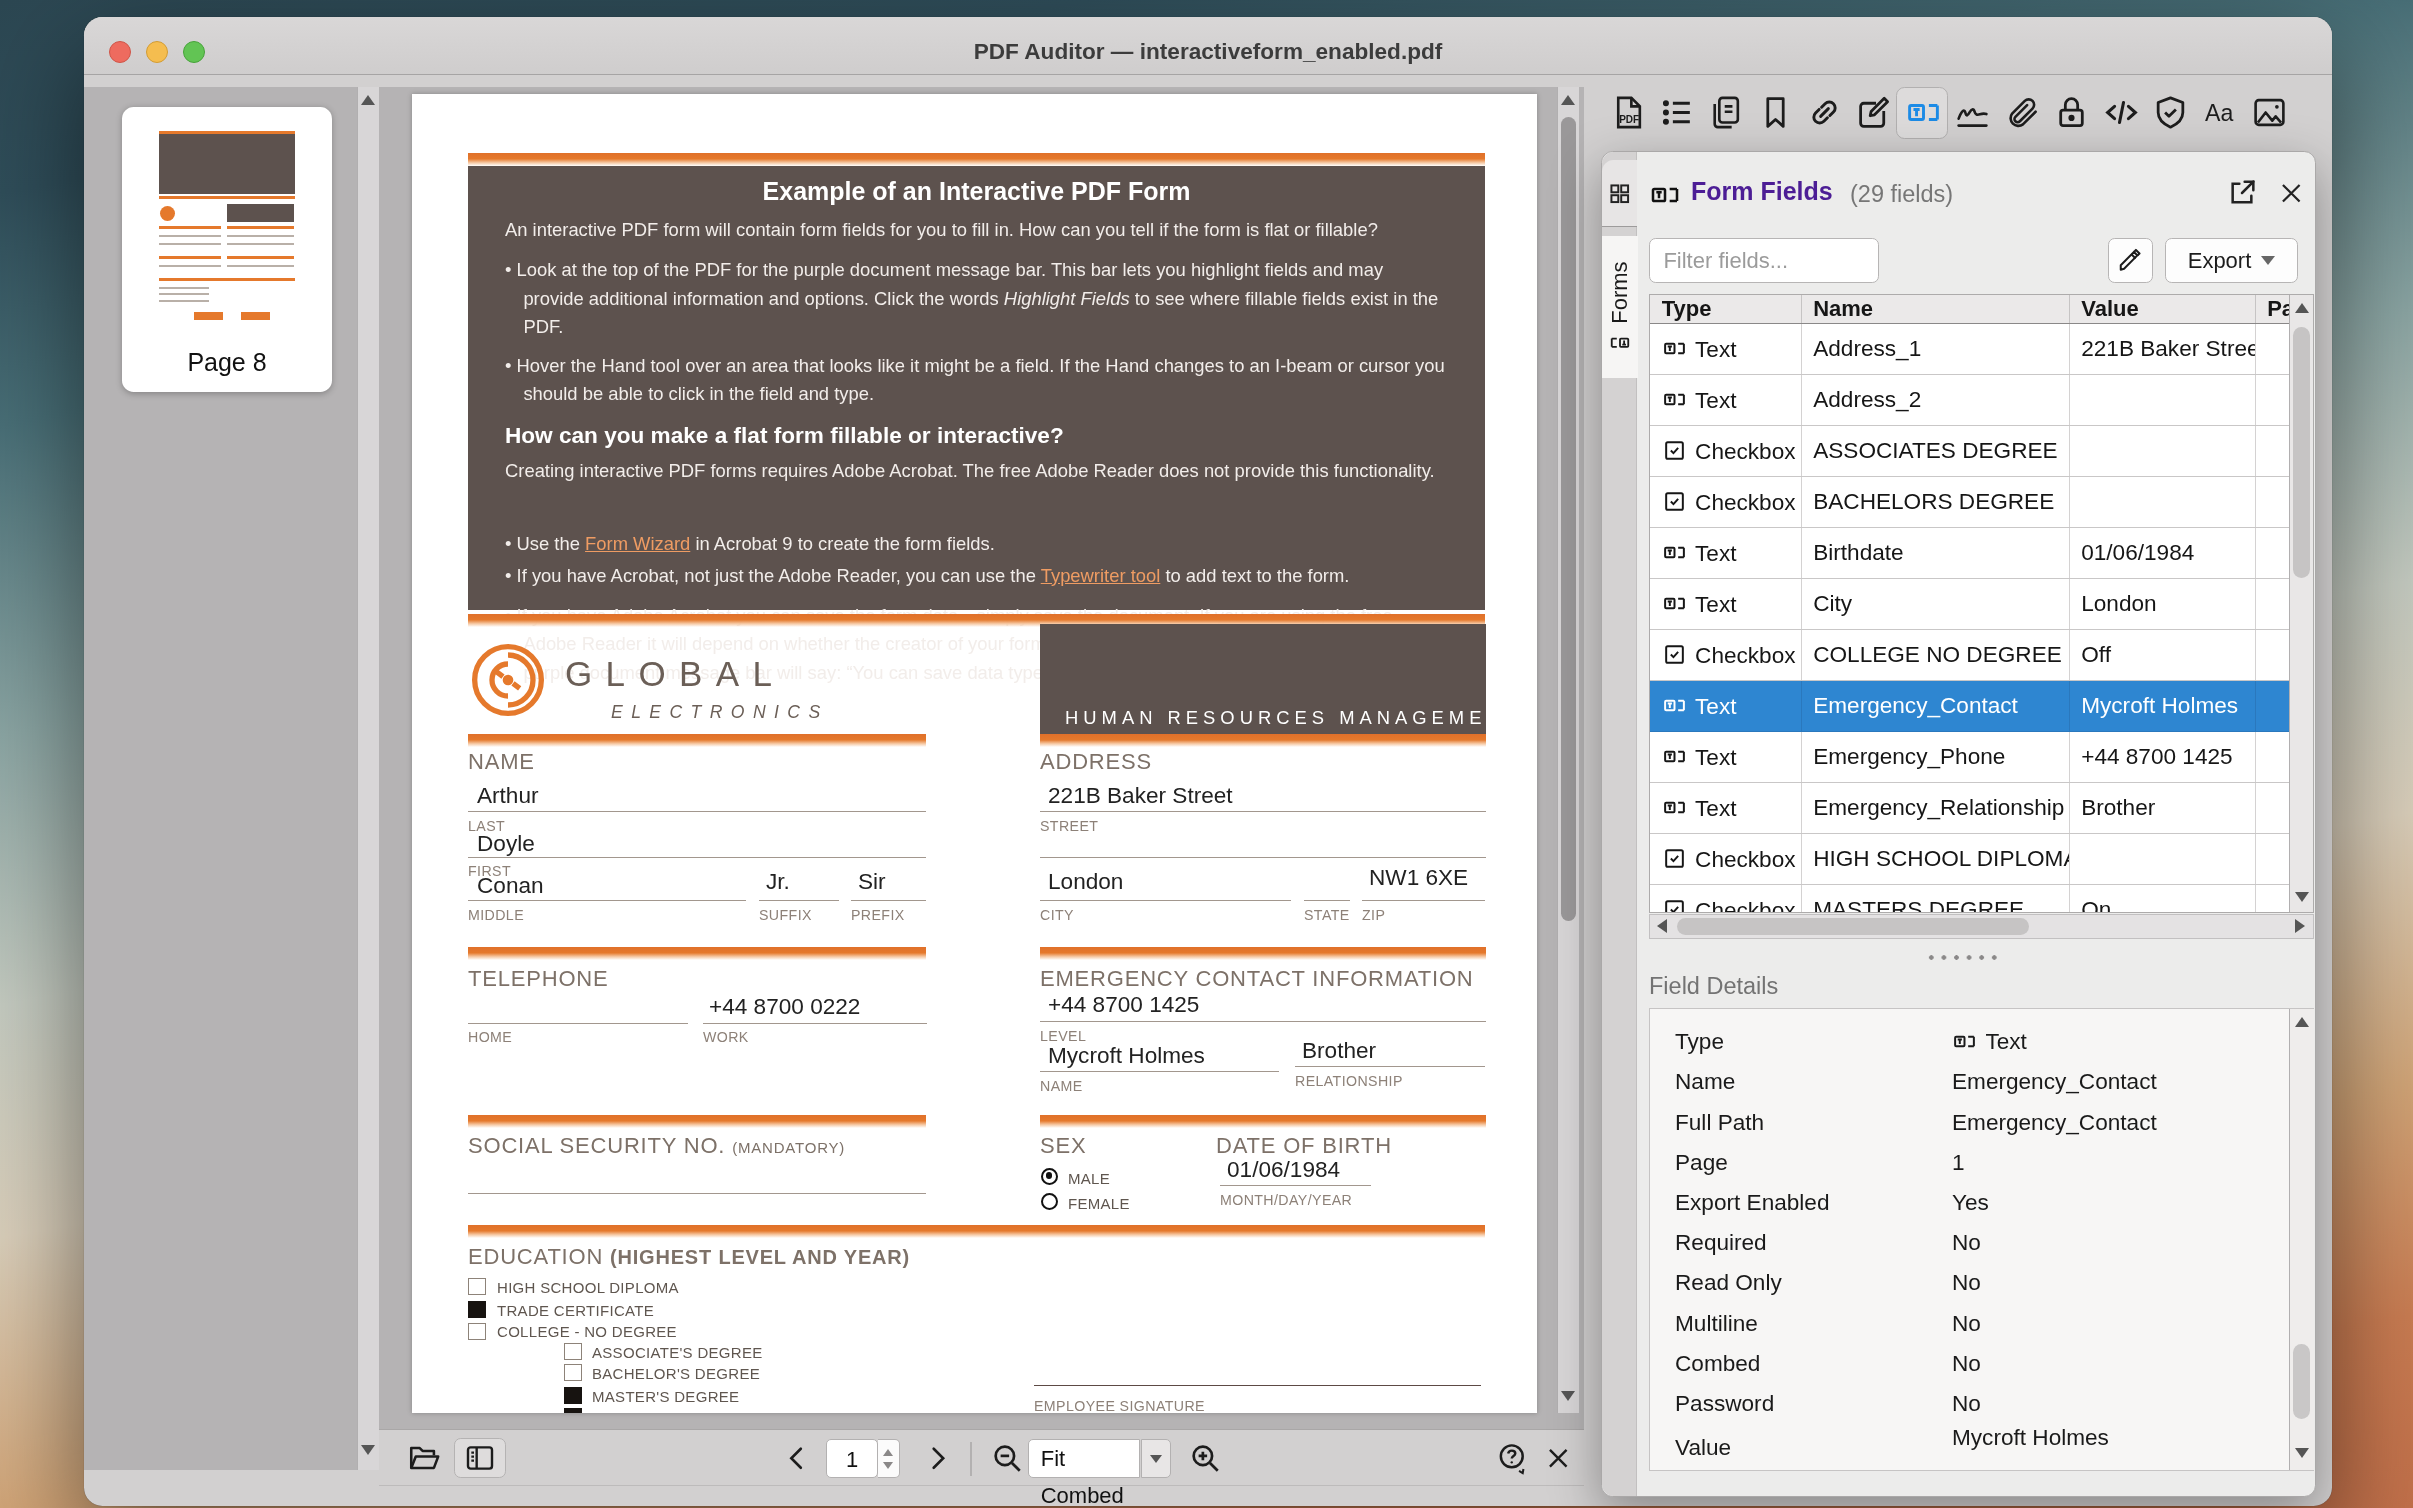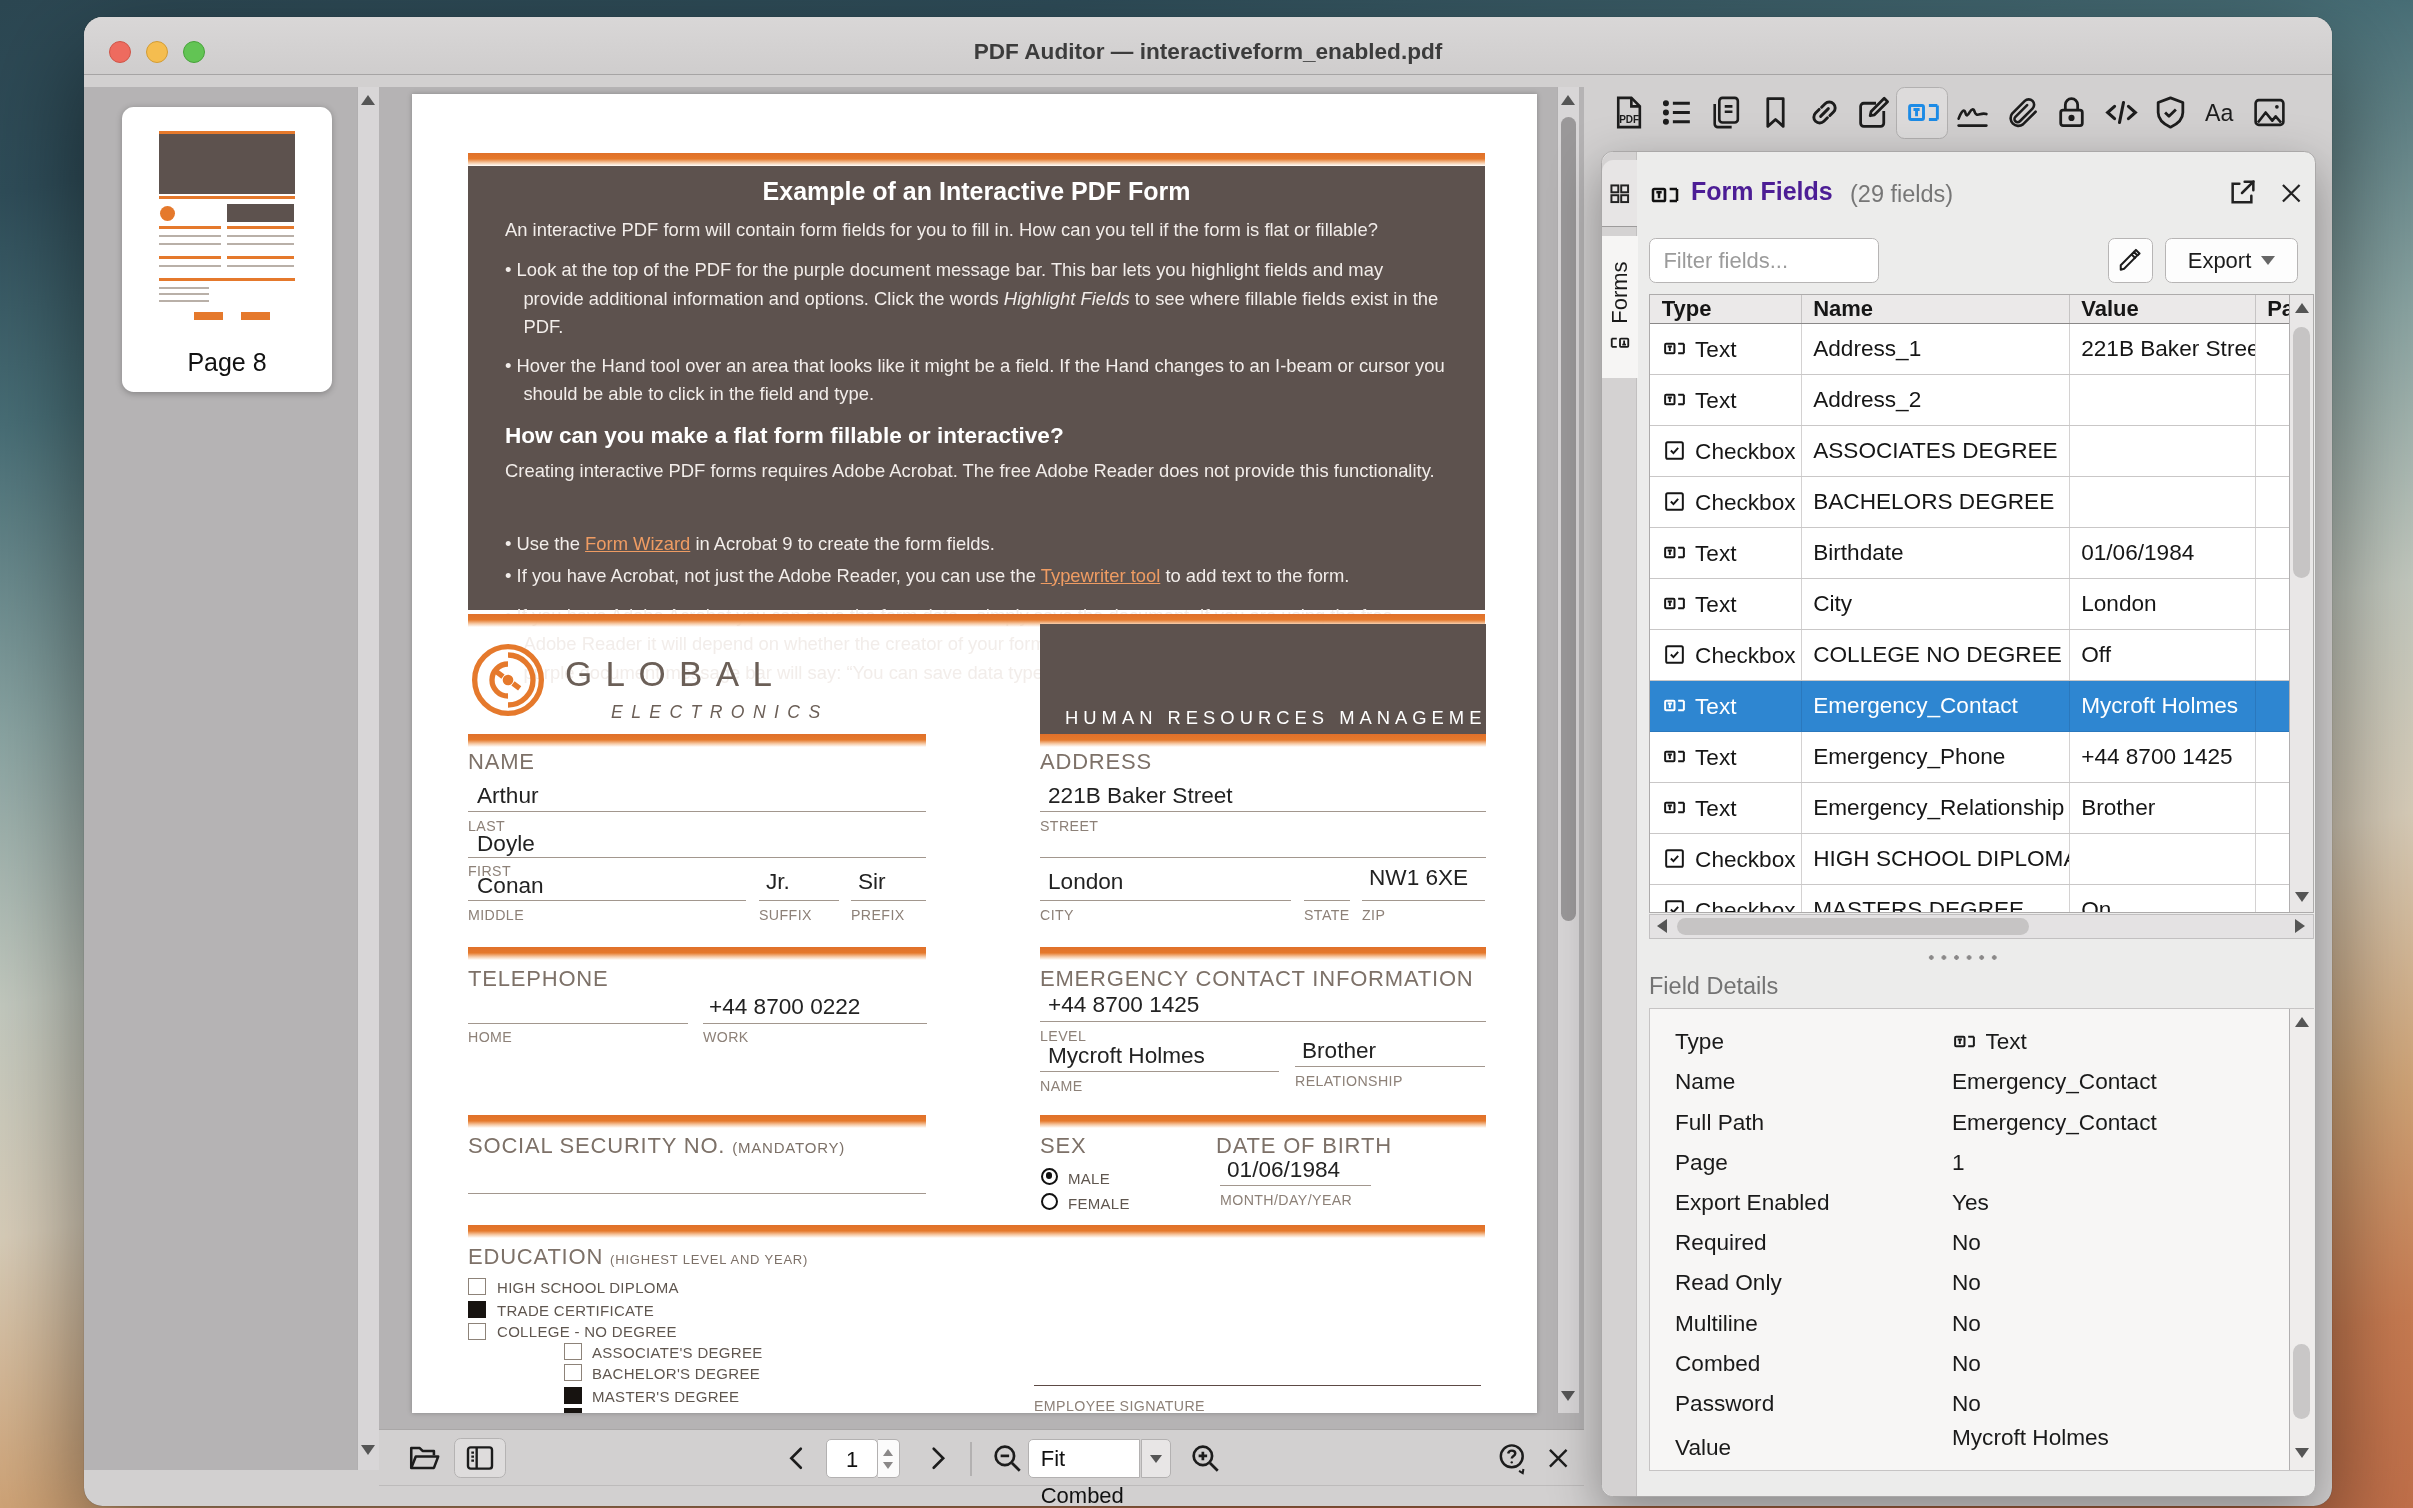--- a/index.html
+++ b/index.html
@@ -230,21 +230,21 @@
       <div class="sheading" style="left:804px;top:1039px;">DATE OF BIRTH</div>
       <div class="radio sel" style="left:629px;top:1074px;"></div>
       <div class="cblabel" style="left:656px;top:1076px;">MALE</div>
       <div class="radio" style="left:629px;top:1099px;"></div>
       <div class="cblabel" style="left:656px;top:1101px;">FEMALE</div>
       <div class="fvalue" style="left:815px;top:1063px;">01/06/1984</div>
       <div class="fline" style="left:808px;top:1091px;width:151px;"></div>
       <div class="flabel" style="left:808px;top:1098px;">MONTH/DAY/YEAR</div>
 
       <div class="obar" style="left:56px;top:1131px;width:1017px;"></div>
-      <div class="sheading" style="left:56px;top:1150px;"><span>EDUCATION</span> <span style="font-size:13px;">(HIGHEST LEVEL AND YEAR)</span></div>
+      <div class="sheading" style="left:56px;top:1150px;"><span>EDUCATION</span> <span style="font-size:20px;font-weight:bold;">(HIGHEST LEVEL AND YEAR)</span></div>
       <div class="cb" style="left:56px;top:1184px;"></div>
       <div class="cblabel" style="left:85px;top:1185px;">HIGH SCHOOL DIPLOMA</div>
       <div class="cb checked" style="left:56px;top:1207px;"></div>
       <div class="cblabel" style="left:85px;top:1208px;">TRADE CERTIFICATE</div>
       <div class="cb" style="left:56px;top:1229px;"></div>
       <div class="cblabel" style="left:85px;top:1229px;">COLLEGE - NO DEGREE</div>
       <div class="cb" style="left:152px;top:1249px;"></div>
       <div class="cblabel" style="left:180px;top:1250px;">ASSOCIATE'S DEGREE</div>
       <div class="cb" style="left:152px;top:1270px;"></div>
       <div class="cblabel" style="left:180px;top:1271px;">BACHELOR'S DEGREE</div>

